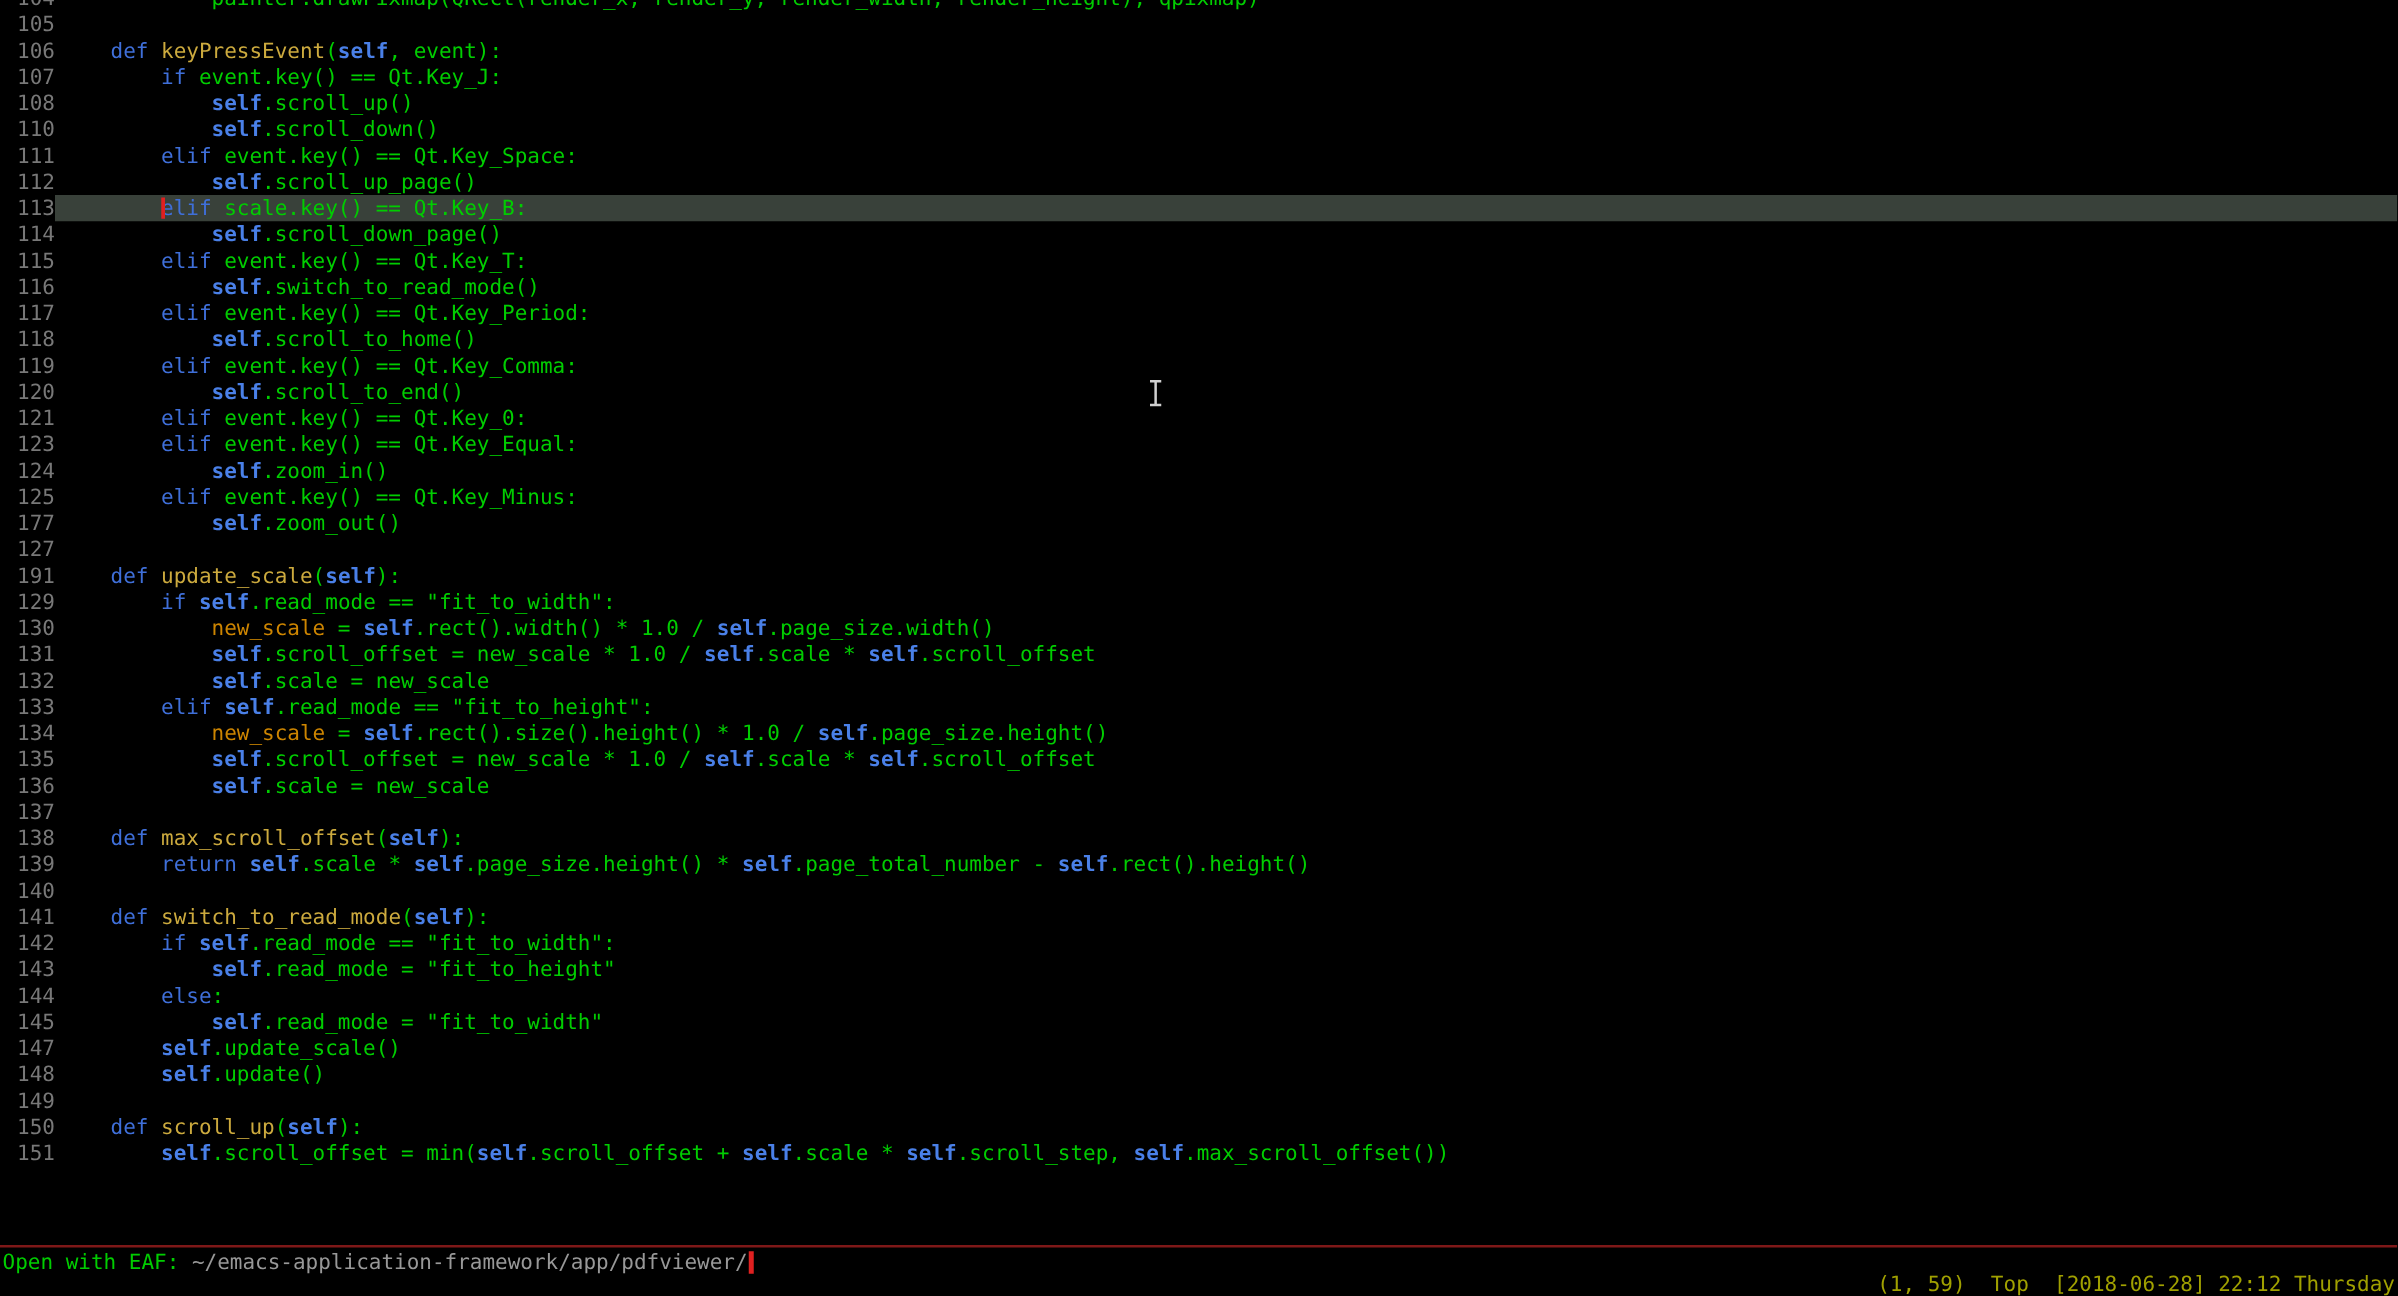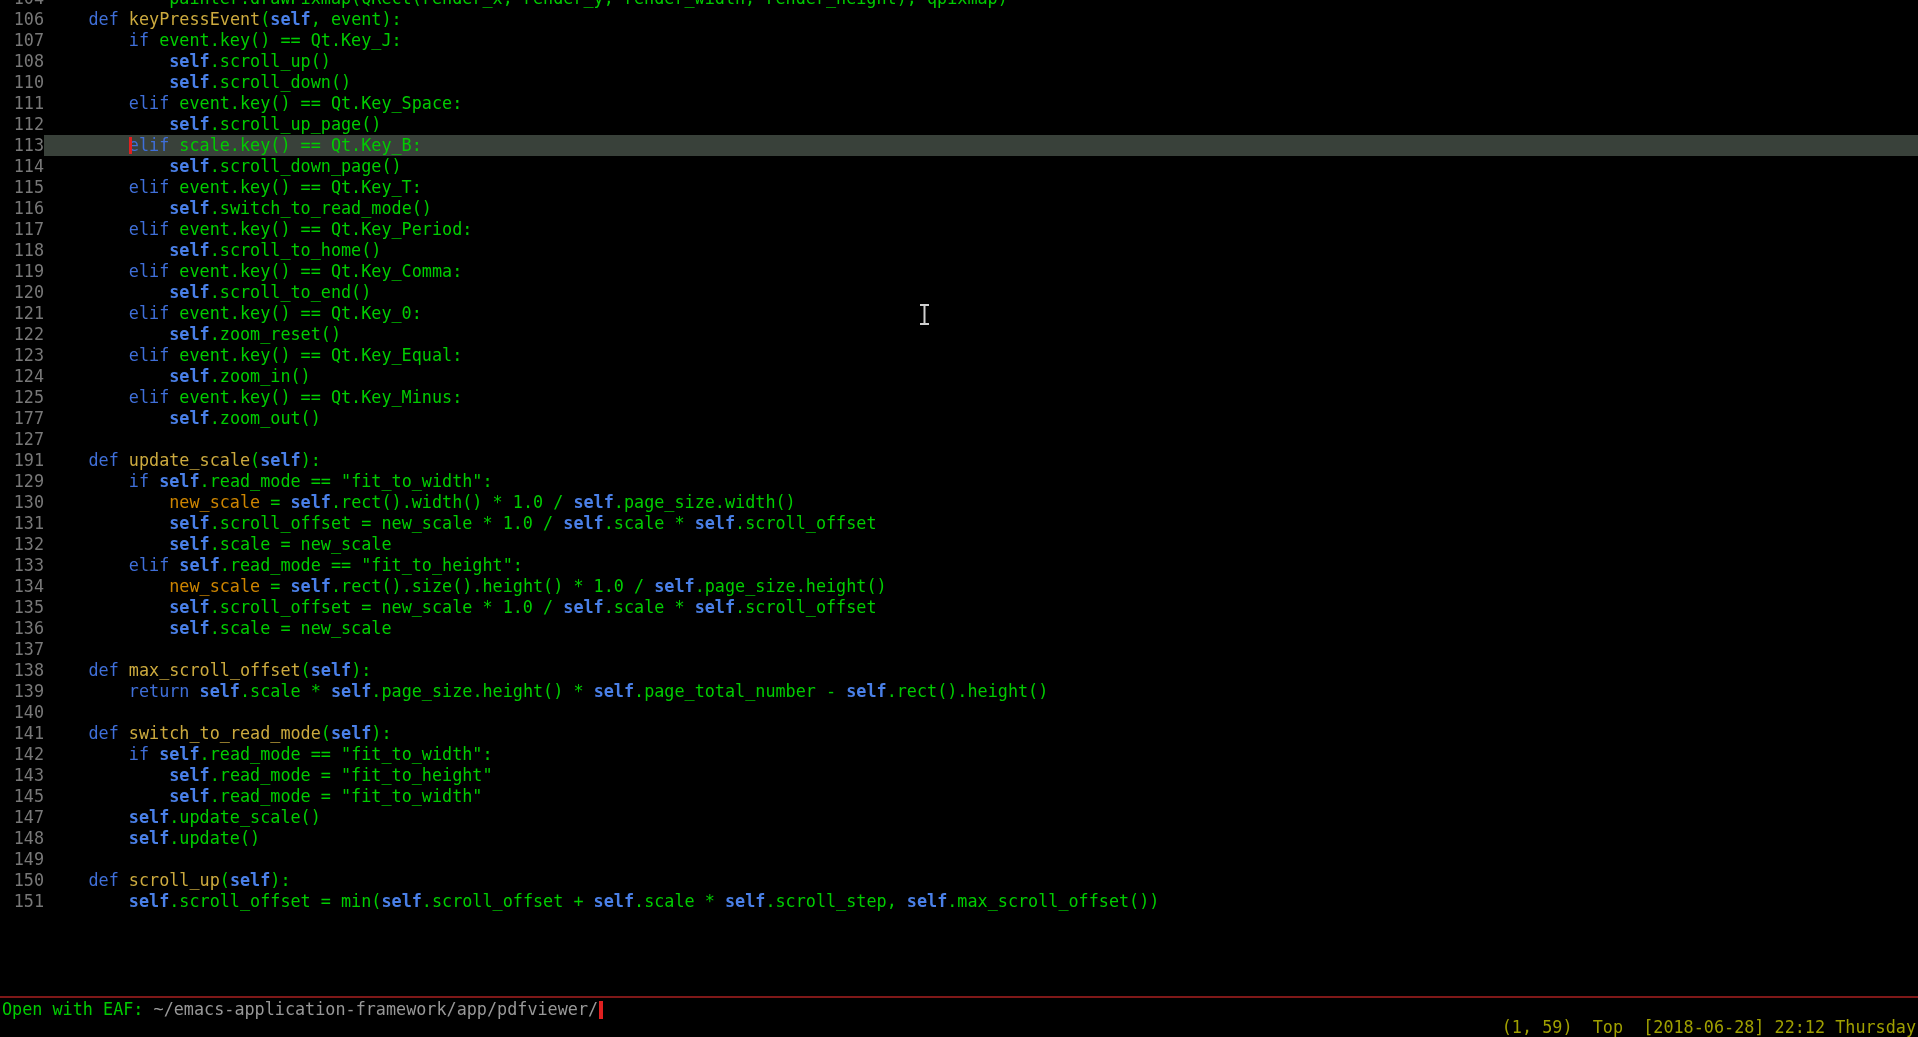--- a/index.html
+++ b/index.html
@@ -37,36 +37,36 @@
     color:var(--tray,#a0a000);white-space:pre;}
   .mouse-cursor{position:absolute;left:917px;top:303px;width:15px;height:23px;pointer-events:none;}
 </style>
 </head>
 <body>
 
 <div class="screen">
 
   <div class="code-area">
       <div class="line"><span class="gutter">104</span><span class="text"><span class="seg-d">            painter.drawPixmap(QRect(render_x, render_y, render_width, render_height), qpixmap)</span></span></div>
+      <div class="line"><span class="gutter">105</span><span class="text"></span></div>
       <div class="line"><span class="gutter">106</span><span class="text"><span class="seg-d">    </span><span class="seg-k">def</span><span class="seg-d"> </span><span class="seg-f">keyPressEvent</span><span class="seg-d">(</span><span class="seg-s">self</span><span class="seg-d">, event):</span></span></div>
       <div class="line"><span class="gutter">107</span><span class="text"><span class="seg-d">        </span><span class="seg-k">if</span><span class="seg-d"> event.key() == Qt.Key_J:</span></span></div>
       <div class="line"><span class="gutter">108</span><span class="text"><span class="seg-d">            </span><span class="seg-s">self</span><span class="seg-d">.scroll_up()</span></span></div>
       <div class="line"><span class="gutter">110</span><span class="text"><span class="seg-d">            </span><span class="seg-s">self</span><span class="seg-d">.scroll_down()</span></span></div>
       <div class="line"><span class="gutter">111</span><span class="text"><span class="seg-d">        </span><span class="seg-k">elif</span><span class="seg-d"> event.key() == Qt.Key_Space:</span></span></div>
       <div class="line"><span class="gutter">112</span><span class="text"><span class="seg-d">            </span><span class="seg-s">self</span><span class="seg-d">.scroll_up_page()</span></span></div>
       <div class="line hl"><span class="gutter">113</span><span class="text"><span class="seg-d">        </span><span class="seg-cur"></span><span class="seg-k">elif</span><span class="seg-d"> scale.key() == Qt.Key_B:</span></span></div>
       <div class="line"><span class="gutter">114</span><span class="text"><span class="seg-d">            </span><span class="seg-s">self</span><span class="seg-d">.scroll_down_page()</span></span></div>
       <div class="line"><span class="gutter">115</span><span class="text"><span class="seg-d">        </span><span class="seg-k">elif</span><span class="seg-d"> event.key() == Qt.Key_T:</span></span></div>
       <div class="line"><span class="gutter">116</span><span class="text"><span class="seg-d">            </span><span class="seg-s">self</span><span class="seg-d">.switch_to_read_mode()</span></span></div>
       <div class="line"><span class="gutter">117</span><span class="text"><span class="seg-d">        </span><span class="seg-k">elif</span><span class="seg-d"> event.key() == Qt.Key_Period:</span></span></div>
       <div class="line"><span class="gutter">118</span><span class="text"><span class="seg-d">            </span><span class="seg-s">self</span><span class="seg-d">.scroll_to_home()</span></span></div>
       <div class="line"><span class="gutter">119</span><span class="text"><span class="seg-d">        </span><span class="seg-k">elif</span><span class="seg-d"> event.key() == Qt.Key_Comma:</span></span></div>
       <div class="line"><span class="gutter">120</span><span class="text"><span class="seg-d">            </span><span class="seg-s">self</span><span class="seg-d">.scroll_to_end()</span></span></div>
       <div class="line"><span class="gutter">121</span><span class="text"><span class="seg-d">        </span><span class="seg-k">elif</span><span class="seg-d"> event.key() == Qt.Key_0:</span></span></div>
-      <div class="line"><span class="gutter">122</span><span class="text"><span class="seg-d">            </span><span class="seg-s">self</span><span class="seg-d">.zoom_reset()</span></span></div>
       <div class="line"><span class="gutter">123</span><span class="text"><span class="seg-d">        </span><span class="seg-k">elif</span><span class="seg-d"> event.key() == Qt.Key_Equal:</span></span></div>
       <div class="line"><span class="gutter">124</span><span class="text"><span class="seg-d">            </span><span class="seg-s">self</span><span class="seg-d">.zoom_in()</span></span></div>
       <div class="line"><span class="gutter">125</span><span class="text"><span class="seg-d">        </span><span class="seg-k">elif</span><span class="seg-d"> event.key() == Qt.Key_Minus:</span></span></div>
       <div class="line"><span class="gutter">177</span><span class="text"><span class="seg-d">            </span><span class="seg-s">self</span><span class="seg-d">.zoom_out()</span></span></div>
       <div class="line"><span class="gutter">127</span><span class="text"></span></div>
       <div class="line"><span class="gutter">191</span><span class="text"><span class="seg-d">    </span><span class="seg-k">def</span><span class="seg-d"> </span><span class="seg-f">update_scale</span><span class="seg-d">(</span><span class="seg-s">self</span><span class="seg-d">):</span></span></div>
       <div class="line"><span class="gutter">129</span><span class="text"><span class="seg-d">        </span><span class="seg-k">if</span><span class="seg-d"> </span><span class="seg-s">self</span><span class="seg-d">.read_mode == </span><span class="seg-t">"fit_to_width"</span><span class="seg-d">:</span></span></div>
       <div class="line"><span class="gutter">130</span><span class="text"><span class="seg-d">            </span><span class="seg-v">new_scale</span><span class="seg-d"> = </span><span class="seg-s">self</span><span class="seg-d">.rect().width() * 1.0 / </span><span class="seg-s">self</span><span class="seg-d">.page_size.width()</span></span></div>
       <div class="line"><span class="gutter">131</span><span class="text"><span class="seg-d">            </span><span class="seg-s">self</span><span class="seg-d">.scroll_offset = new_scale * 1.0 / </span><span class="seg-s">self</span><span class="seg-d">.scale * </span><span class="seg-s">self</span><span class="seg-d">.scroll_offset</span></span></div>
       <div class="line"><span class="gutter">132</span><span class="text"><span class="seg-d">            </span><span class="seg-s">self</span><span class="seg-d">.scale = new_scale</span></span></div>
@@ -74,20 +74,21 @@
       <div class="line"><span class="gutter">134</span><span class="text"><span class="seg-d">            </span><span class="seg-v">new_scale</span><span class="seg-d"> = </span><span class="seg-s">self</span><span class="seg-d">.rect().size().height() * 1.0 / </span><span class="seg-s">self</span><span class="seg-d">.page_size.height()</span></span></div>
       <div class="line"><span class="gutter">135</span><span class="text"><span class="seg-d">            </span><span class="seg-s">self</span><span class="seg-d">.scroll_offset = new_scale * 1.0 / </span><span class="seg-s">self</span><span class="seg-d">.scale * </span><span class="seg-s">self</span><span class="seg-d">.scroll_offset</span></span></div>
       <div class="line"><span class="gutter">136</span><span class="text"><span class="seg-d">            </span><span class="seg-s">self</span><span class="seg-d">.scale = new_scale</span></span></div>
       <div class="line"><span class="gutter">137</span><span class="text"></span></div>
       <div class="line"><span class="gutter">138</span><span class="text"><span class="seg-d">    </span><span class="seg-k">def</span><span class="seg-d"> </span><span class="seg-f">max_scroll_offset</span><span class="seg-d">(</span><span class="seg-s">self</span><span class="seg-d">):</span></span></div>
       <div class="line"><span class="gutter">139</span><span class="text"><span class="seg-d">        </span><span class="seg-k">return</span><span class="seg-d"> </span><span class="seg-s">self</span><span class="seg-d">.scale * </span><span class="seg-s">self</span><span class="seg-d">.page_size.height() * </span><span class="seg-s">self</span><span class="seg-d">.page_total_number - </span><span class="seg-s">self</span><span class="seg-d">.rect().height()</span></span></div>
       <div class="line"><span class="gutter">140</span><span class="text"></span></div>
       <div class="line"><span class="gutter">141</span><span class="text"><span class="seg-d">    </span><span class="seg-k">def</span><span class="seg-d"> </span><span class="seg-f">switch_to_read_mode</span><span class="seg-d">(</span><span class="seg-s">self</span><span class="seg-d">):</span></span></div>
       <div class="line"><span class="gutter">142</span><span class="text"><span class="seg-d">        </span><span class="seg-k">if</span><span class="seg-d"> </span><span class="seg-s">self</span><span class="seg-d">.read_mode == </span><span class="seg-t">"fit_to_width"</span><span class="seg-d">:</span></span></div>
       <div class="line"><span class="gutter">143</span><span class="text"><span class="seg-d">            </span><span class="seg-s">self</span><span class="seg-d">.read_mode = </span><span class="seg-t">"fit_to_height"</span></span></div>
+      <div class="line"><span class="gutter">144</span><span class="text"><span class="seg-d">        </span><span class="seg-k">else</span><span class="seg-d">:</span></span></div>
       <div class="line"><span class="gutter">145</span><span class="text"><span class="seg-d">            </span><span class="seg-s">self</span><span class="seg-d">.read_mode = </span><span class="seg-t">"fit_to_width"</span></span></div>
       <div class="line"><span class="gutter">147</span><span class="text"><span class="seg-d">        </span><span class="seg-s">self</span><span class="seg-d">.update_scale()</span></span></div>
       <div class="line"><span class="gutter">148</span><span class="text"><span class="seg-d">        </span><span class="seg-s">self</span><span class="seg-d">.update()</span></span></div>
       <div class="line"><span class="gutter">149</span><span class="text"></span></div>
       <div class="line"><span class="gutter">150</span><span class="text"><span class="seg-d">    </span><span class="seg-k">def</span><span class="seg-d"> </span><span class="seg-f">scroll_up</span><span class="seg-d">(</span><span class="seg-s">self</span><span class="seg-d">):</span></span></div>
       <div class="line"><span class="gutter">151</span><span class="text"><span class="seg-d">        </span><span class="seg-s">self</span><span class="seg-d">.scroll_offset = min(</span><span class="seg-s">self</span><span class="seg-d">.scroll_offset + </span><span class="seg-s">self</span><span class="seg-d">.scale * </span><span class="seg-s">self</span><span class="seg-d">.scroll_step, </span><span class="seg-s">self</span><span class="seg-d">.max_scroll_offset())</span></span></div>
     </div>
 
   <div class="mouse-cursor">
     <svg width="15" height="23" viewBox="0 0 15 23">

